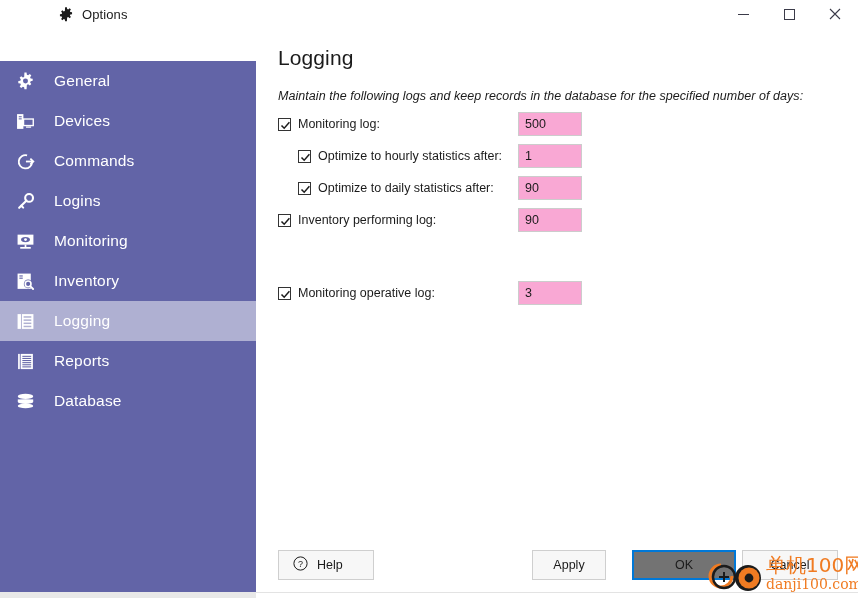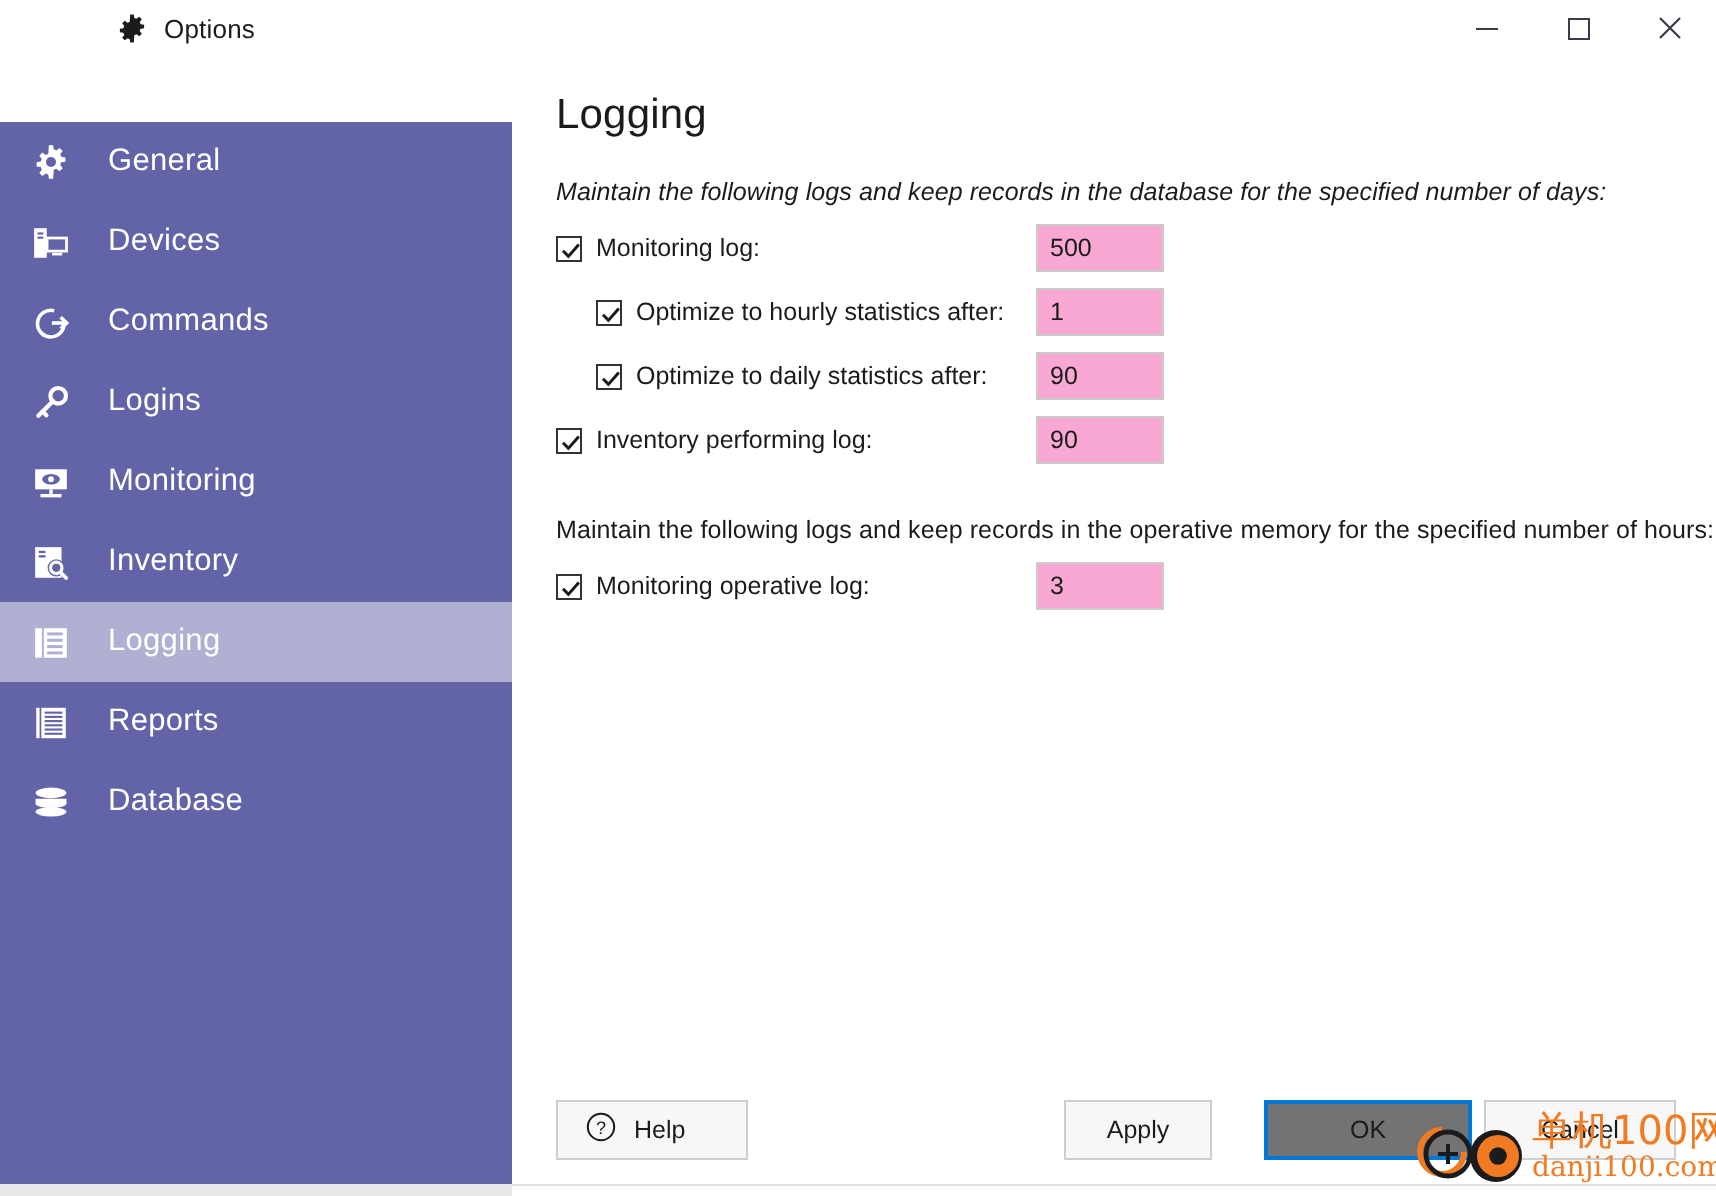--- a/index.html
+++ b/index.html
@@ -444,21 +444,20 @@
     <div class="row r4">
       <span class="cb">
         <svg width="11" height="11" viewBox="0 0 11 11">
             <path d="M1.5 5.4 L4.2 8.2 L9.4 2.3" stroke="#1b1b1b" stroke-width="1.5" fill="none"></path>
           </svg>
       </span>
       <span class="row-label">Inventory performing log:</span>
     </div>
     <input class="num-input i4" type="text" value="90" style="">
 
-    <div class="para p2">Maintain the following logs and keep records in the operative memory for the specified number of hours:</div>
 
     <div class="row r5">
       <span class="cb">
         <svg width="11" height="11" viewBox="0 0 11 11">
             <path d="M1.5 5.4 L4.2 8.2 L9.4 2.3" stroke="#1b1b1b" stroke-width="1.5" fill="none"></path>
           </svg>
       </span>
       <span class="row-label">Monitoring operative log:</span>
     </div>
     <input class="num-input i5" type="text" value="3" style="">

